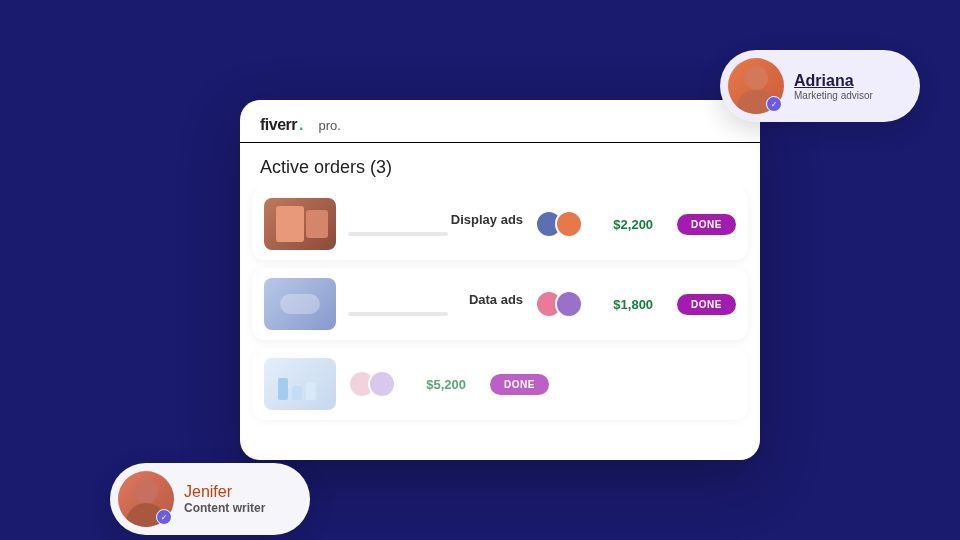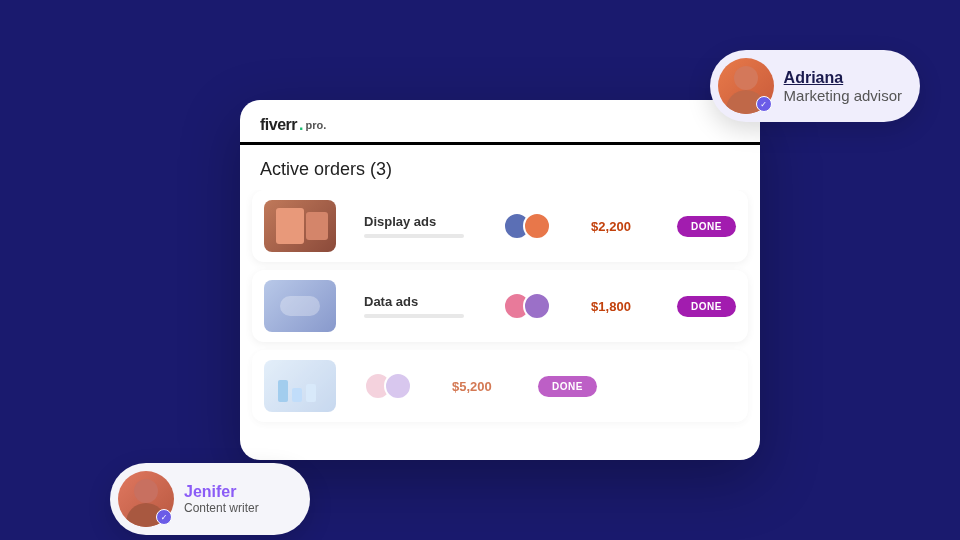--- a/index.html
+++ b/index.html
@@ -25,21 +25,21 @@
       box-shadow: 0 20px 60px rgba(0,0,0,0.3);
       position: relative;
       margin-top: 20px;
       margin-left: 40px;
       overflow: visible;
     }
 
     
     .card-header {
       padding: 16px 20px 8px 20px;
-      border-bottom: 3px solid #000000;
+      border-bottom: 1px solid #000000;
     }
 
     .fiverr-logo {
       display: flex;
       align-items: center;
       gap: 2px;
     }
 
     .fiverr-logo-text {
       font-size: 16px;
@@ -48,24 +48,24 @@
       letter-spacing: -0.5px;
     }
 
     .fiverr-logo-dot {
       color: #1dbf73;
       font-size: 16px;
       font-weight: 700;
     }
 
     .fiverr-pro-text {
-      font-size: 11px;
-      font-weight: 700;
+      font-size: 13px;
+      font-weight: 400;
       color: #555;
-      margin-left: 0;
+      margin-left: 13px;
     }
 
     
     .orders-title {
       padding: 14px 20px 10px 20px;
       font-size: 18px;
       font-weight: 400;
       color: #222;
     }
 
@@ -76,21 +76,22 @@
     }
 
     .order-item {
       display: flex;
       align-items: center;
       background: #fff;
       border-radius: 12px;
       padding: 10px 12px;
       margin-bottom: 8px;
       box-shadow: 0 2px 8px rgba(0,0,0,0.06);
-      gap: 28px;
+      gap: 12px;
+      text-align: right;
     }
 
     .order-thumbnail {
       width: 72px;
       height: 52px;
       border-radius: 8px;
       overflow: hidden;
       flex-shrink: 0;
       display: flex;
       align-items: center;
@@ -223,21 +224,21 @@
     .av-blue { background: #5b6fb5; }
     .av-orange { background: #e8774a; }
     .av-pink { background: #e87a9a; }
     .av-purple { background: #9b70c8; }
     .av-light { background: #f0c0d0; }
     .av-lavender { background: #c8b0e8; }
 
     .order-price {
       font-size: 13px;
       font-weight: 700;
-      color: #c2410c;
+      color: #15803d;
       margin: 0 12px;
       width: 46px;
       flex-shrink: 0;
     }
 
     .done-badge {
       background: #a21caf;
       color: #fff;
       font-size: 10px;
       font-weight: 700;
@@ -317,21 +318,21 @@
     }
 
     .profile-info-adriana h3 {
       font-size: 16px;
       font-weight: 700;
       color: #1a1a4e;
       text-decoration: underline;
     }
 
     .profile-info-adriana p {
-      font-size: 15px;
+      font-size: 10px;
       color: #555;
       font-weight: 400;
     }
 
     
     .profile-card-jenifer {
       position: absolute;
       bottom: -75px;
       left: -130px;
       background: #f5f5fa;
@@ -376,28 +377,28 @@
       height: 24px;
       background: #a85840;
       border-radius: 20px 20px 0 0;
       bottom: 0;
       left: 50%;
       transform: translateX(-50%);
     }
 
     .profile-info-jenifer h3 {
       font-size: 16px;
-      font-weight: 700;
-      color: #8b5cf6;
+      font-weight: 400;
+      color: #c2410c;
     }
 
     .profile-info-jenifer p {
       font-size: 12px;
       color: #555;
-      font-weight: 400;
+      font-weight: 700;
     }
 
     .avatar-rel {
       position: relative;
     }
 
     
     .order-item.faded {
       opacity: 0.7;
     }

